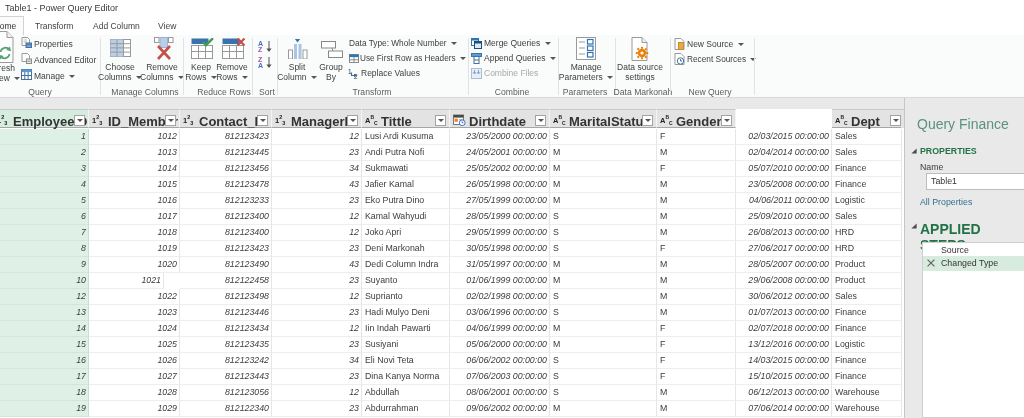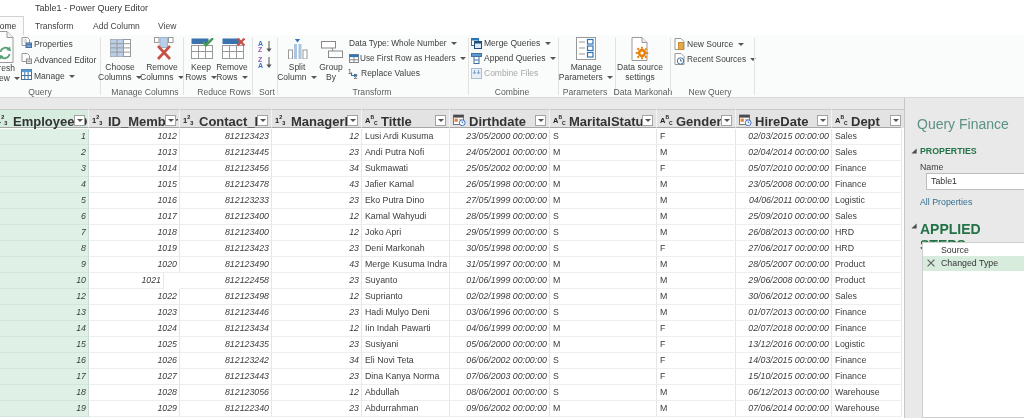--- a/index.html
+++ b/index.html
@@ -13,21 +13,21 @@
 .hico{position:absolute;left:3px;top:4px;font-size:7.5px;font-weight:bold;color:#222;}
 .hbtn{position:absolute;top:5px;width:11px;height:11px;background:#fff;border:1px solid #a3a3a3;box-sizing:border-box;}
 .hbtn i{position:absolute;left:2px;top:3px;width:0;height:0;border-left:3px solid transparent;border-right:3px solid transparent;border-top:3.5px solid #555;}
 .cell{position:absolute;height:16px;line-height:15px;font-size:8.8px;color:#3c3c3c;box-sizing:border-box;border-right:1px solid #e6e6e6;border-bottom:1px solid #eeeeee;background:#fff;overflow:hidden;white-space:nowrap;}
 .num{font-style:italic;text-align:right;padding-right:2px;}
 .txt{text-align:left;padding-left:3px;}
 .grn{background:#dff0e6;border-bottom:1px solid #d2e6da;border-right:1px solid #ccdcd2;}
 </style></head><body>
 <div id="root">
 <div class="abs" style="left:0;top:0;width:1024px;height:16px;background:#fff;"></div>
-<div class="abs" style="left:5px;top:3px;font-size:9px;color:#3a3a3a;margin-left:30px;">Table1 - Power Query Editor</div>
+<div class="abs" style="left:5px;top:3px;font-size:9px;color:#3a3a3a;">Table1 - Power Query Editor</div>
 <div class="abs" style="left:0;top:16px;width:1024px;height:19px;background:#fff;"></div>
 <div class="abs" style="left:-14px;top:16px;width:38px;height:19px;background:#fbfbfb;border:1px solid #d2d2d2;border-bottom:none;box-sizing:border-box;text-align:center;font-size:8.5px;color:#333;line-height:18px;">Home</div>
 <div class="abs" style="left:35px;top:21px;font-size:8.5px;color:#444;">Transform</div>
 <div class="abs" style="left:93px;top:21px;font-size:8.5px;color:#444;">Add Column</div>
 <div class="abs" style="left:158px;top:21px;font-size:8.5px;color:#444;">View</div>
 <div class="abs" style="left:0;top:35px;width:1024px;height:63px;background:#fafbfb;border-bottom:1px solid #d9d9d9;box-sizing:border-box;"></div>
 <svg class="abs" style="left:-7px;top:31px;" width="21" height="32" viewBox="0 0 21 32">
 <path d="M3 0.5 h11 l6 6 v25 h-17 z" fill="#fdfdfd" stroke="#9a9a9a"></path>
 <path d="M14 0.5 v6 h6" fill="#f0f0f0" stroke="#9a9a9a"></path>
 <path d="M7.5 21 a5 5 0 0 1 9 -2.2" fill="none" stroke="#56a172" stroke-width="1.7"></path>
@@ -278,35 +278,20 @@
 <span class="hico" style="left:3px;">A<sup style="font-size:5px;">B</sup><sub style="font-size:5px;">C</sub></span>
 <span class="htxt" style="left:19px;">MaritalStatus</span>
 <div class="hbtn" style="left:92px;">
         <i></i>
       </div>
 </div>
 <div class="hcell" style="left:657px;width:79px;">
 <span class="hico" style="left:3px;">A<sup style="font-size:5px;">B</sup><sub style="font-size:5px;">C</sub></span>
 <span class="htxt" style="left:19px;">Gender</span>
 <div class="hbtn" style="left:64px;">
-        <i></i>
-      </div>
-</div>
-<div class="hcell" style="left:736px;width:96px;">
-<span class="hico" style="left:3px;"><svg width="13" height="12" viewBox="0 0 13 12" style="vertical-align:top;">
-          <rect x="0.5" y="1" width="10" height="9.5" fill="#fff" stroke="#777"></rect>
-          <rect x="0.5" y="1" width="10" height="2.6" fill="#4a4a4a"></rect>
-          <rect x="1.6" y="4.6" width="3.2" height="3.2" fill="#ed7d31"></rect>
-          <line x1="6" y1="5.5" x2="9.5" y2="5.5" stroke="#bbb"></line>
-          <line x1="6" y1="7.2" x2="9.5" y2="7.2" stroke="#bbb"></line>
-          <circle cx="9.2" cy="8.8" r="2.9" fill="#fdfdfd" stroke="#4472c4"></circle>
-          <path d="M9.2 7.3 v1.5 h1.2" fill="none" stroke="#4472c4"></path>
-        </svg></span>
-<span class="htxt" style="left:19px;">HireDate</span>
-<div class="hbtn" style="left:81px;">
         <i></i>
       </div>
 </div>
 <div class="hcell" style="left:832px;width:70px;">
 <span class="hico" style="left:3px;">A<sup style="font-size:5px;">B</sup><sub style="font-size:5px;">C</sub></span>
 <span class="htxt" style="left:19px;">Dept</span>
 <div class="hbtn" style="left:58px;">
         <i></i>
       </div>
 </div>
@@ -388,21 +373,21 @@
 <div class="cell txt" style="left:362px;top:241px;width:88px;">Deni Markonah</div>
 <div class="cell num" style="left:450px;top:241px;width:100px;">30/05/1998 00:00:00</div>
 <div class="cell txt" style="left:550px;top:241px;width:107px;">S</div>
 <div class="cell txt" style="left:657px;top:241px;width:79px;">F</div>
 <div class="cell num" style="left:736px;top:241px;width:96px;">27/06/2017 00:00:00</div>
 <div class="cell txt" style="left:832px;top:241px;width:70px;">HRD</div>
 <div class="cell num grn" style="left:-6px;top:257px;width:95px;">9</div>
 <div class="cell num" style="left:89px;top:257px;width:91px;">1020</div>
 <div class="cell num" style="left:180px;top:257px;width:92px;">812123490</div>
 <div class="cell num" style="left:272px;top:257px;width:90px;">43</div>
-<div class="cell txt" style="left:362px;top:257px;width:88px;">Merge Kusuma Indra</div>
+<div class="cell txt" style="left:362px;top:257px;width:88px;">Dedi Column Indra</div>
 <div class="cell num" style="left:450px;top:257px;width:100px;">31/05/1997 00:00:00</div>
 <div class="cell txt" style="left:550px;top:257px;width:107px;">M</div>
 <div class="cell txt" style="left:657px;top:257px;width:79px;">M</div>
 <div class="cell num" style="left:736px;top:257px;width:96px;">28/05/2007 00:00:00</div>
 <div class="cell txt" style="left:832px;top:257px;width:70px;">Product</div>
 <div class="cell num grn" style="left:-6px;top:273px;width:95px;">10</div>
 <div class="cell num" style="left:89px;top:273px;width:75px;">1021</div>
 <div class="cell num" style="left:180px;top:273px;width:92px;">812122458</div>
 <div class="cell num" style="left:272px;top:273px;width:90px;">23</div>
 <div class="cell txt" style="left:362px;top:273px;width:88px;">Suyanto</div>

